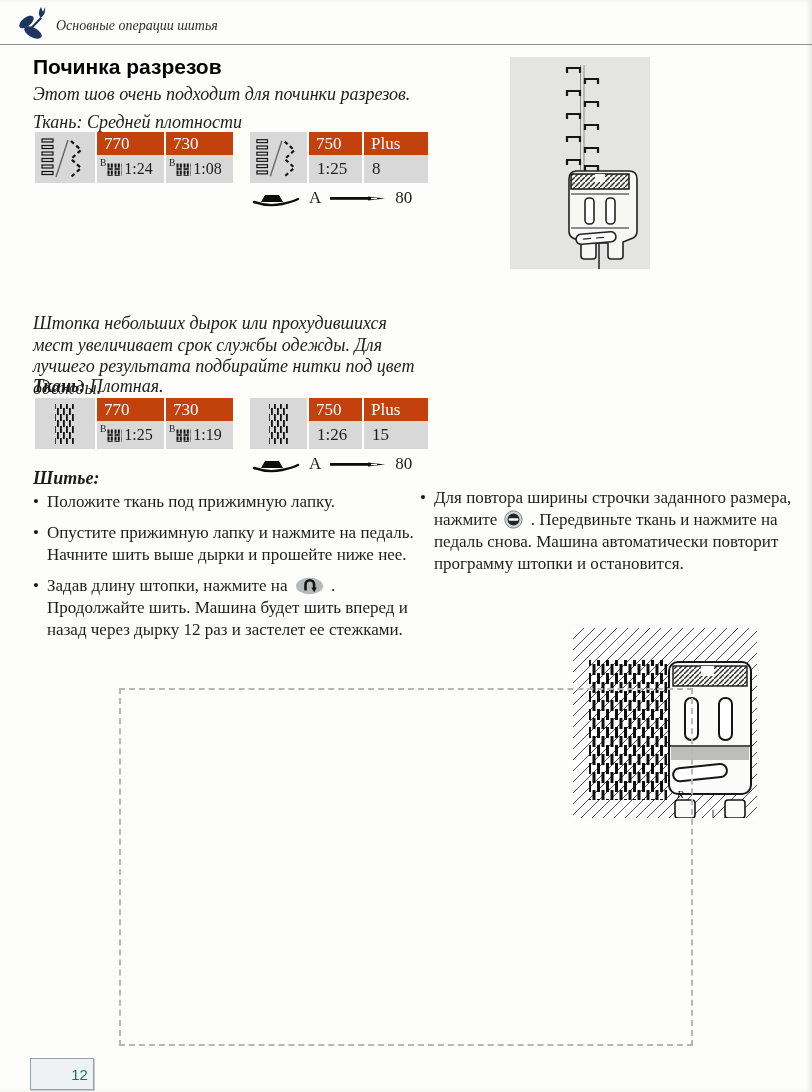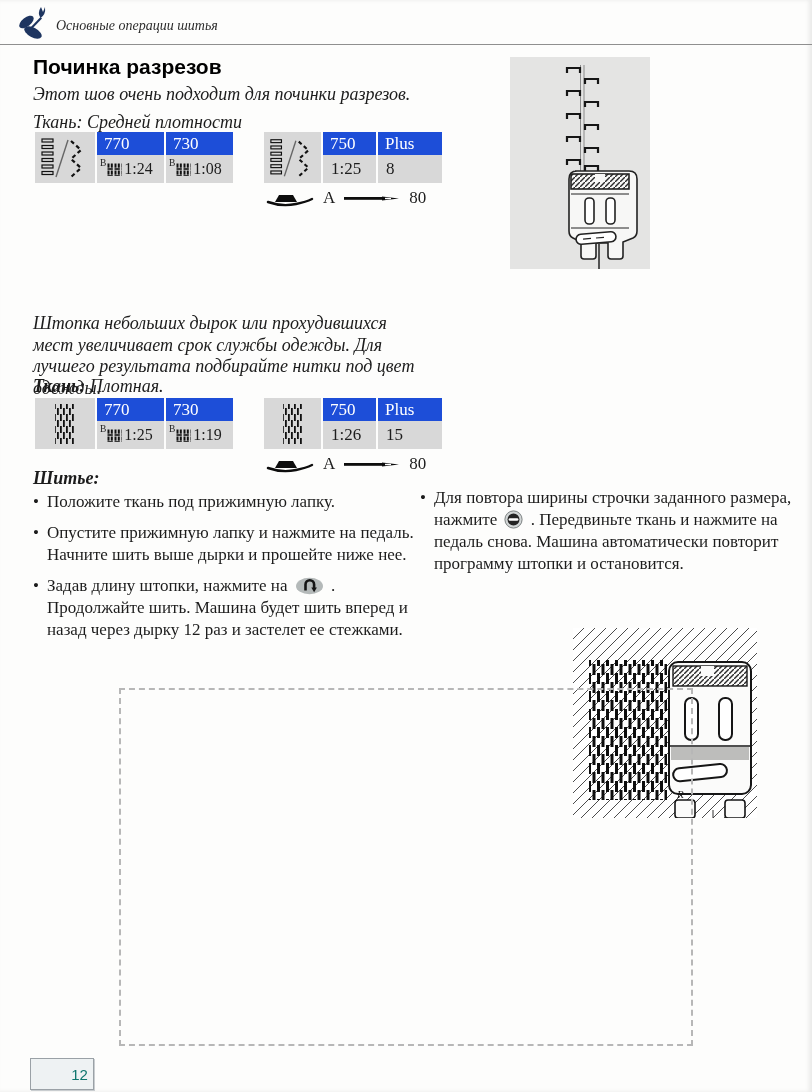--- a/index.html
+++ b/index.html
@@ -19,26 +19,26 @@
   .fabric b{font-weight:bold;}
   
   .tbl-row{position:absolute;left:35px;display:flex;align-items:flex-start;}
   .tbl{display:flex;}
   .icon-cell{width:60px;height:51px;background:#d8d8d8;display:flex;align-items:center;justify-content:center;}
   .icon-cell.narrow{width:57px;}
   .cols{display:flex;}
   .col{width:67px;margin-left:2px;}
   .col.c750{width:53px;}
   .col.cplus{width:64px;}
-  .col .hd{height:23px;background:#1d4ed8;color:#fff;font-size:17px;line-height:23px;padding-left:7px;box-sizing:border-box;}
+  .col .hd{height:23px;background:#c2410c;color:#fff;font-size:17px;line-height:23px;padding-left:7px;box-sizing:border-box;}
   .col .vl{height:28px;background:#d8d8d8;font-size:16px;display:flex;align-items:center;padding-left:3px;box-sizing:border-box;color:#1d1d1d;}
   .col .vl.plain{padding-left:8px;font-size:17px;}
   .vl sup{font-size:9.5px;line-height:1;align-self:flex-start;margin-top:4px;margin-right:1px;}
   .vl .weave{margin:0 2px 0 0;}
-  .rgt{margin-left:31px;}
+  .rgt{margin-left:17px;}
   .rgt-wrap{display:flex;flex-direction:column;}
   .foot-line{display:flex;align-items:center;margin-top:5px;margin-left:2px;font-size:17px;gap:9px;}
   .foot-line .lbl{color:#1d1d1d;}
   
   .blist{position:absolute;font-size:17px;line-height:22px;}
   .bitem{position:relative;padding-left:14px;margin-bottom:9px;}
   .bitem .mk{position:absolute;left:0;top:0;}
   .inl-ic{vertical-align:-4px;margin:0 3px;}
   
   .illus{position:absolute;}

